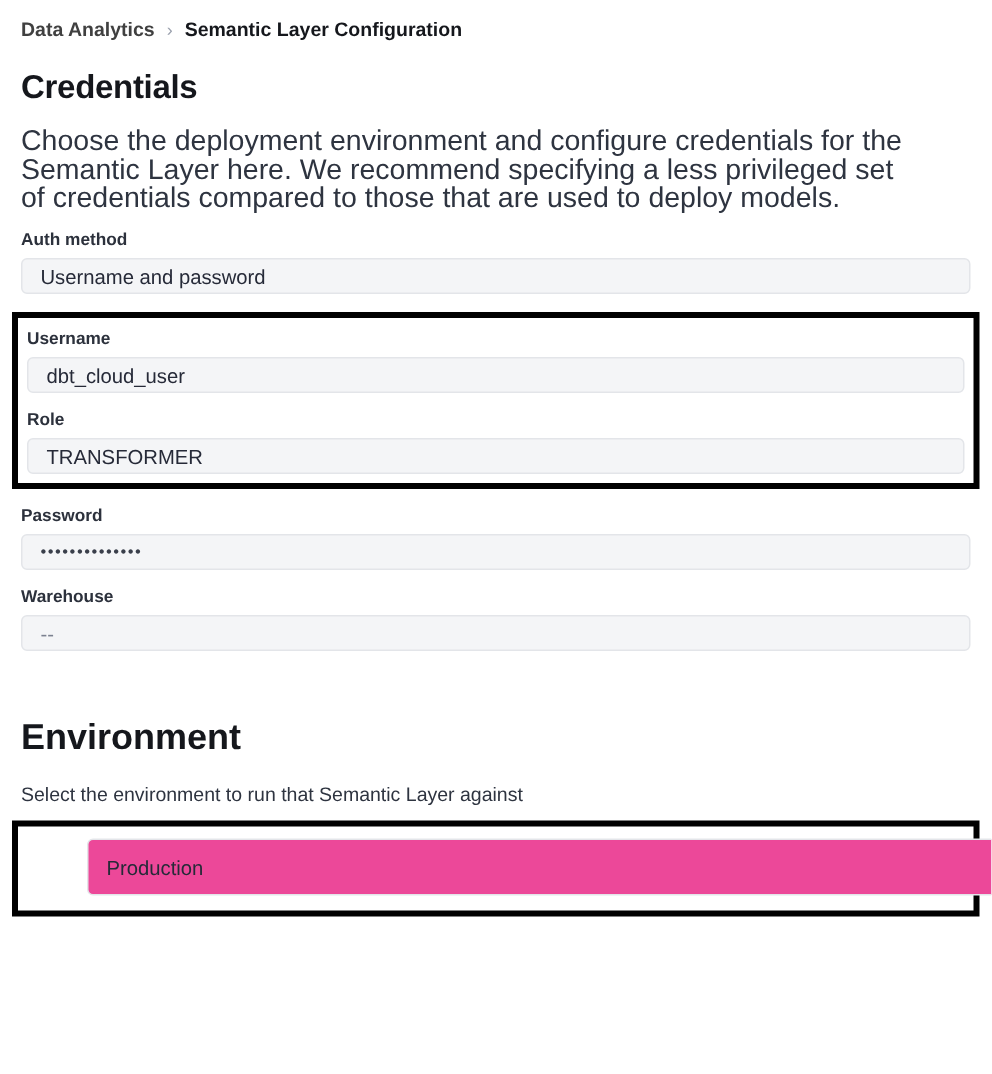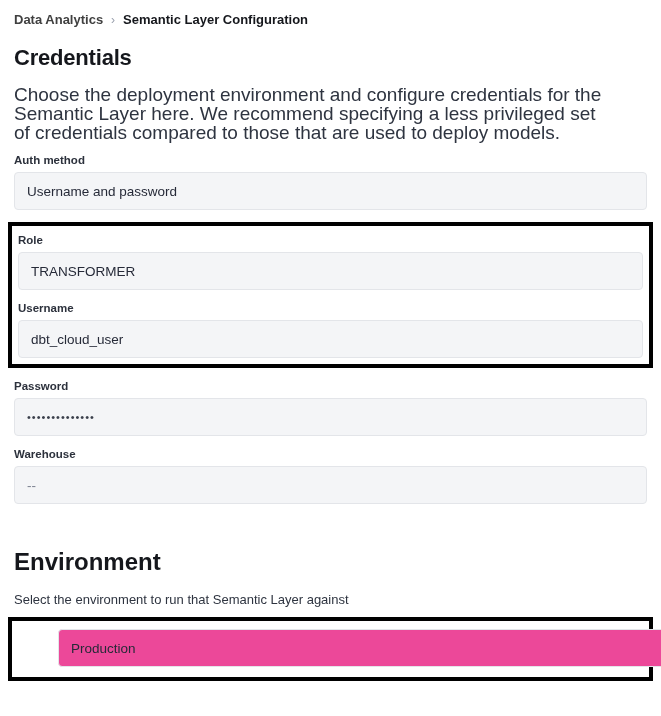--- a/index.html
+++ b/index.html
@@ -65,21 +65,21 @@
   }
   .field-label {
     font-size: 11.5px;
     font-weight: bold;
     color: #2c313c;
     margin-bottom: 6px;
     display: block;
   }
   .field-input {
     width: 100%;
-    height: 38px;
+    height: 24px;
     background: #f4f5f7;
     border: 1px solid #e3e5e9;
     border-radius: 4px;
     font-size: 13.5px;
     color: #262a38;
     padding: 0 12px;
     display: flex;
     align-items: center;
     font-family: "Liberation Sans", sans-serif;
   }
@@ -153,26 +153,26 @@
     <h2 class="section-title">Credentials</h2>
     <p class="section-desc">Choose the deployment environment and configure credentials for the Semantic Layer here. We recommend specifying a less privileged set of credentials compared to those that are used to deploy models.</p>
 
     <div class="field">
       <span class="field-label">Auth method</span>
       <div class="field-input">Username and password</div>
     </div>
 
     <div class="hl group-1">
       <div class="field">
+        <span class="field-label">Username</span>
+        <div class="field-input">dbt_cloud_user</div>
+      </div>
+      <div class="field">
         <span class="field-label">Role</span>
         <div class="field-input">TRANSFORMER</div>
-      </div>
-      <div class="field">
-        <span class="field-label">Username</span>
-        <div class="field-input">dbt_cloud_user</div>
       </div>
     </div>
 
     <div class="field">
       <span class="field-label">Password</span>
       <div class="field-input password">••••••••••••••</div>
     </div>
 
     <div class="field">
       <span class="field-label">Warehouse</span>

